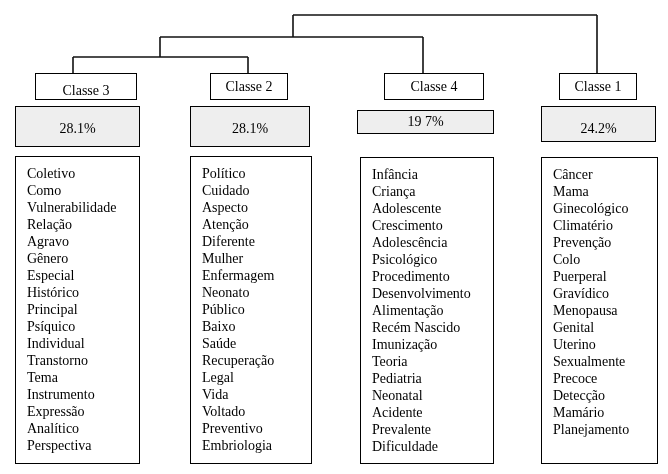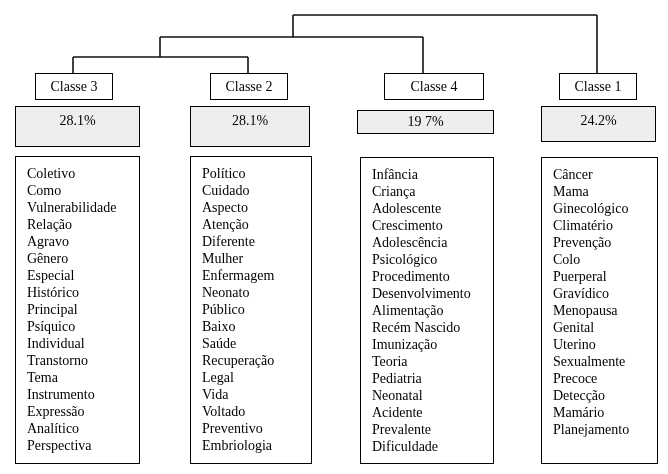--- a/index.html
+++ b/index.html
@@ -32,21 +32,21 @@
     color: #000000;
   }
   .percent-box {
     position: absolute;
     box-sizing: border-box;
     border: 1.5px solid #000000;
     background: #eeeeee;
     display: flex;
     justify-content: center;
     align-items: flex-start;
-    padding-top: 6px;
+    padding-top: 14px;
     font-size: 14px;
     color: #000000;
   }
   .word-box {
     position: absolute;
     box-sizing: border-box;
     border: 1.5px solid #000000;
     background: #ffffff;
   }
   .word-box ul {
@@ -82,21 +82,21 @@
       <path d="M 423 37 V 74"></path>
 
       <path d="M 73 57 H 248"></path>
 
       <path d="M 73 57 V 74"></path>
 
       <path d="M 248 57 V 74"></path>
     </g>
   </svg>
 
-  <div class="class-label-box" style="left:35px; top:73px; width:78px; height:27px;">
+  <div class="class-label-box" style="left:35px; top:73px; width:102px; height:27px;align-items:flex-end;">
     <span>Classe 3</span>
   </div>
   <div class="percent-box" style="left:15px; top:106px; width:125px; height:41px;">
     <span>28.1%</span>
   </div>
   <div class="word-box" style="left:15px; top:156px; width:125px; height:308px;">
     <ul>
         <li>Coletivo</li>
         <li>Como</li>
         <li>Vulnerabilidade</li>

